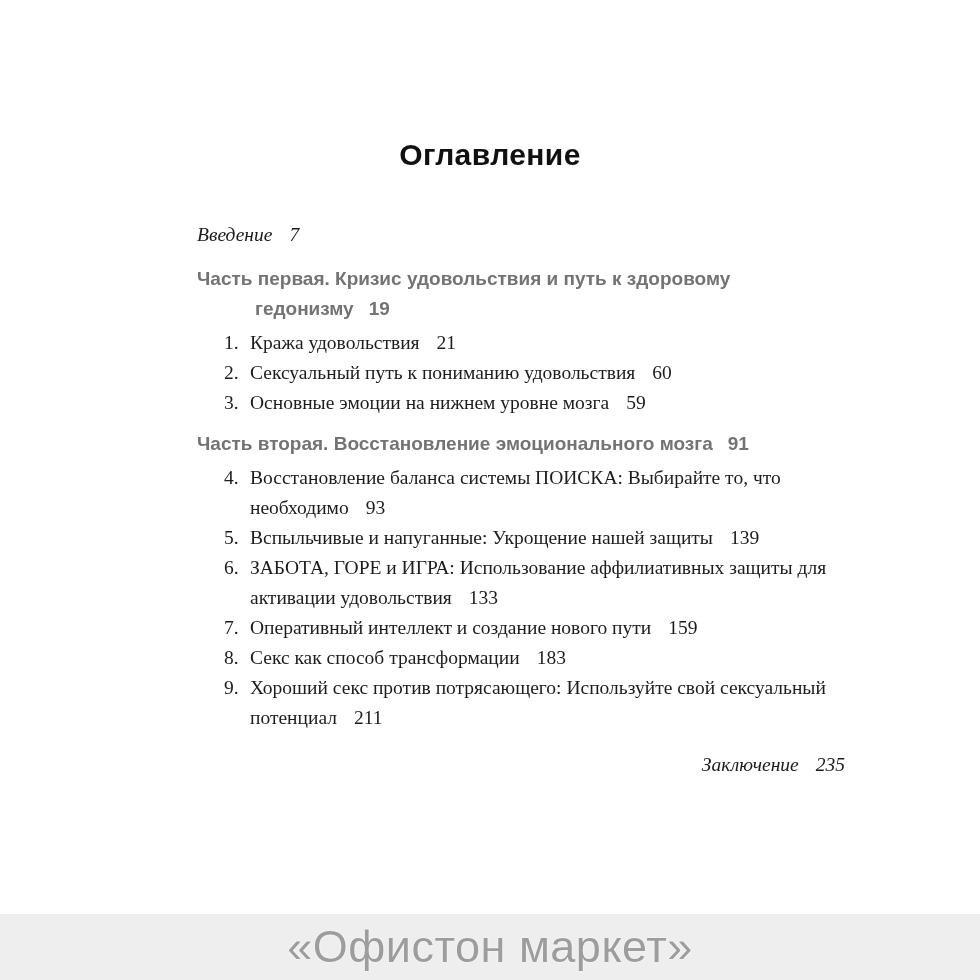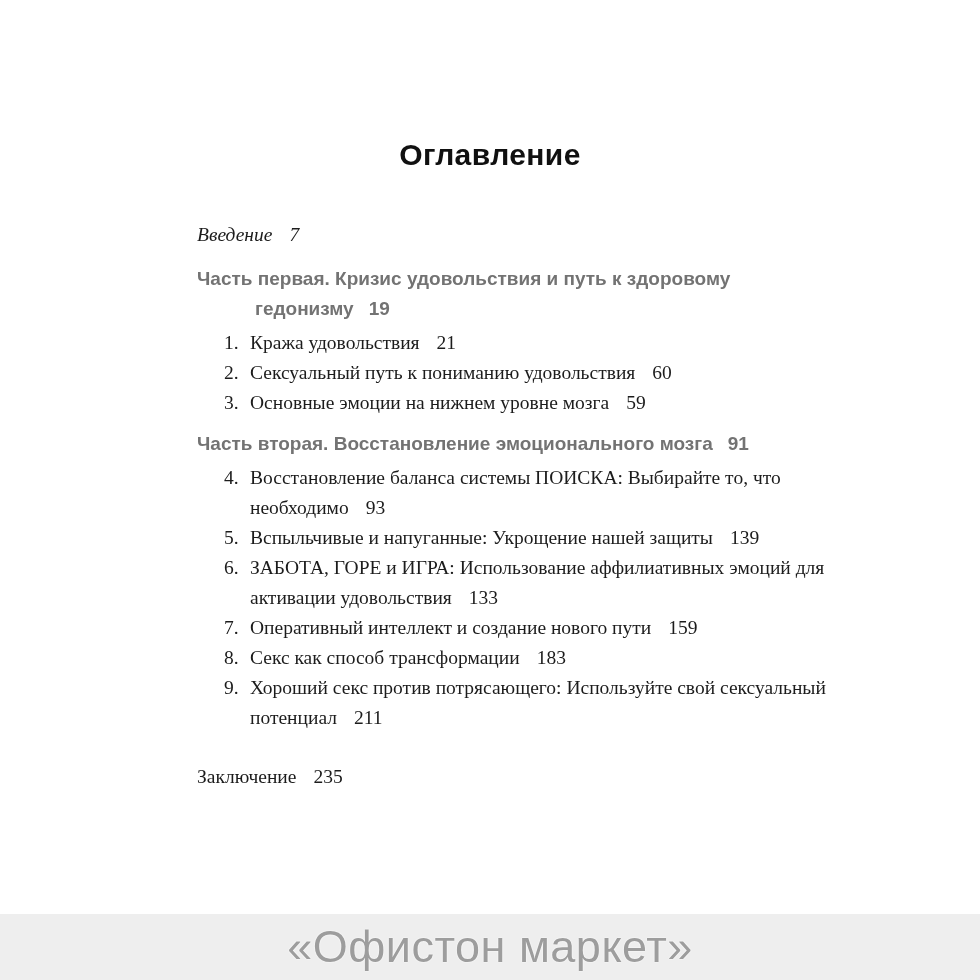--- a/index.html
+++ b/index.html
@@ -23,21 +23,21 @@
   }
 
   .content {
     margin: 48px 0 0 197px;
     width: 648px;
     font-size: 19.5px;
     line-height: 30px;
   }
 
   .intro-line { font-style: italic; margin-bottom: 14px; }
-  .outro-line { margin-top: 29px; }
+  .outro-line { font-style: italic; margin-top: 17px; text-align: right; }
 
   .part-heading {
     font-family: "Liberation Sans", sans-serif;
     font-weight: 700;
     font-size: 19px;
     line-height: 30px;
     color: #737373;
     margin: 11px 0 4px 0;
     padding-left: 58px;
     text-indent: -58px;
@@ -108,21 +108,21 @@
     <div class="item">
       <span class="num">4.</span>
       <span>Восстановление баланса системы ПОИСКА: Выбирайте то, что необходимо</span><span class="pagenum">93</span>
     </div>
     <div class="item">
       <span class="num">5.</span>
       <span>Вспыльчивые и напуганные: Укрощение нашей защиты</span><span class="pagenum">139</span>
     </div>
     <div class="item">
       <span class="num">6.</span>
-      <span>ЗАБОТА, ГОРЕ и ИГРА: Использование аффилиативных эмоций для активации удовольствия</span><span class="pagenum">133</span>
+      <span>ЗАБОТА, ГОРЕ и ИГРА: Использование аффилиативных защиты для активации удовольствия</span><span class="pagenum">133</span>
     </div>
 
     <div class="item">
       <span class="num">7.</span>
       <span>Оперативный интеллект и создание нового пути</span><span class="pagenum">159</span>
     </div>
     <div class="item">
       <span class="num">8.</span>
       <span>Секс как способ трансформации</span><span class="pagenum">183</span>
     </div>

